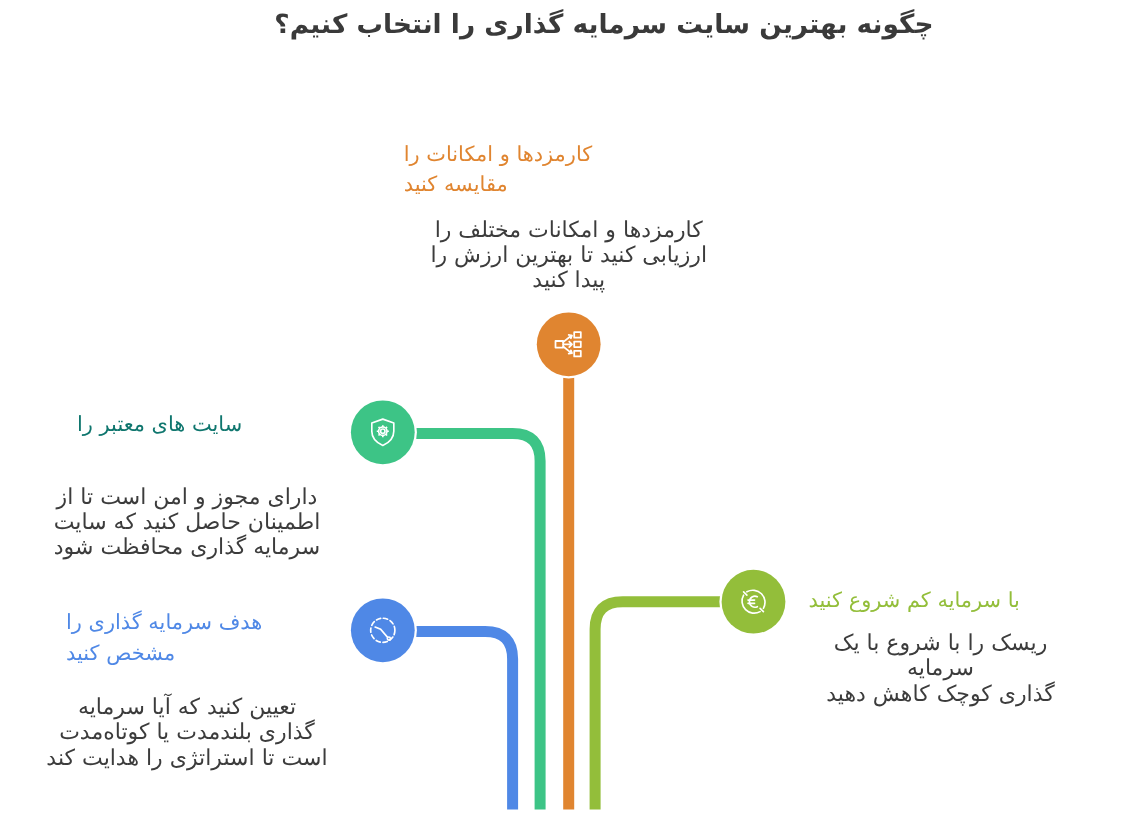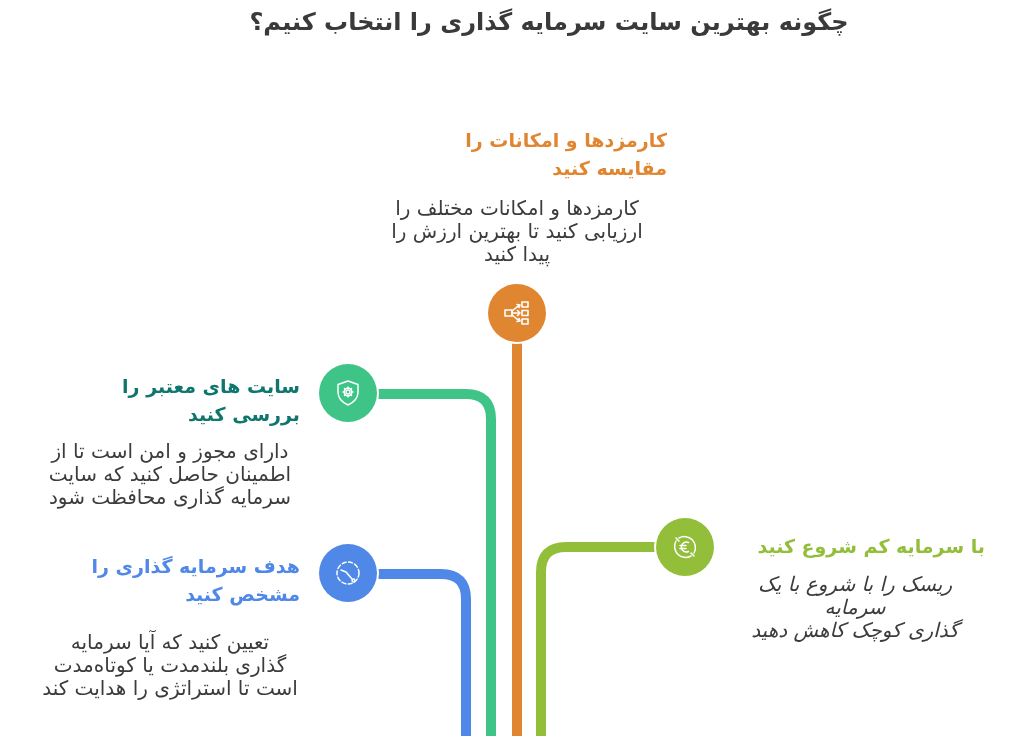--- a/index.html
+++ b/index.html
@@ -12,22 +12,22 @@
     font-size: 24px; font-weight: bold; color: #3a3a3a; direction: rtl; padding-left: 32px;
   }
   svg.lines { position: absolute; left: 0; top: 0; }
   .node {
     position: absolute; width: 58px; height: 58px; border-radius: 50%;
     display: flex; align-items: center; justify-content: center;
     box-shadow: 0 0 0 2px #ffffff;
   }
   .node svg { width: 30px; height: 30px; }
   .heading {
-    position: absolute; font-weight: bold; font-size: 19px; line-height: 28px;
-    text-align: right; direction: rtl;
+    position: absolute; font-weight: normal; font-size: 19px; line-height: 28px;
+    text-align: left; direction: rtl;
   }
   .desc {
     position: absolute; font-size: 20px; line-height: 23px; color: #3c3c3c;
     text-align: center; direction: rtl;
   }
 </style>
 </head>
 <body>
 
 <div class="title">چگونه بهترین سایت سرمایه گذاری را انتخاب کنیم؟</div>
@@ -67,41 +67,40 @@
 <div class="node" style="left:319px; top:364px; background:#3DC486;">
   <svg viewBox="0 0 30 30" fill="none" stroke="#fff" stroke-width="1.5" stroke-linejoin="round">
     <path d="M15 3 L25 6.5 L25 14 C25 20 20.5 24.5 15 27 C9.5 24.5 5 20 5 14 L5 6.5 Z"></path>
     <circle cx="15" cy="14" r="2"></circle>
     <path d="M15 8.5 L15 10.2 M15 17.8 L15 19.5 M9.5 14 L11.2 14 M18.8 14 L20.5 14 M11.1 10.1 L12.3 11.3 M17.7 16.7 L18.9 17.9 M18.9 10.1 L17.7 11.3 M12.3 16.7 L11.1 17.9"></path>
     <circle cx="15" cy="14" r="3.8"></circle>
   </svg>
 </div>
 <div class="heading" style="left:70px; top:372px; width:230px; color:#0f766e;">
   <div>سایت های معتبر را</div>
-  <div>بررسی کنید</div>
 </div>
 <div class="desc" style="left:40px; top:440px; width:260px;">
   <div>دارای مجوز و امن است تا از</div>
   <div>اطمینان حاصل کنید که سایت</div>
   <div>سرمایه گذاری محافظت شود</div>
 </div>
 
 <div class="node" style="left:656px; top:518px; background:#93BE3A;">
   <svg viewBox="0 0 30 30" fill="none" stroke="#fff" stroke-width="1.5" stroke-linecap="round">
     <path d="M9 6 A11 11 0 0 1 24 21"></path>
     <path d="M21 24 A11 11 0 0 1 6 9"></path>
     <path d="M6 6 L9 9 M21 21 L24 24"></path>
     <path d="M18.5 10.5 A5 5 0 1 0 18.5 19.5"></path>
     <path d="M10 13.5 L16 13.5 M10 16.5 L16 16.5"></path>
   </svg>
 </div>
 <div class="heading" style="left:735px; top:532px; width:250px; color:#93BE3A;">
   <div>با سرمایه کم شروع کنید</div>
 </div>
-<div class="desc" style="left:730px; top:573px; width:250px;font-style:italic;">
+<div class="desc" style="left:730px; top:573px; width:250px;">
   <div>ریسک را با شروع با یک سرمایه</div>
   <div>گذاری کوچک کاهش دهید</div>
 </div>
 
 <div class="node" style="left:319px; top:544px; background:#4F88E6;">
   <svg viewBox="0 0 30 30" fill="none" stroke="#fff" stroke-width="1.5" stroke-linecap="round">
     <circle cx="15" cy="15" r="11" stroke-dasharray="4 2.5"></circle>
     <path d="M8 12 L13 14 L19 21"></path>
     <circle cx="20.5" cy="22.5" r="1.4"></circle>
   </svg>

